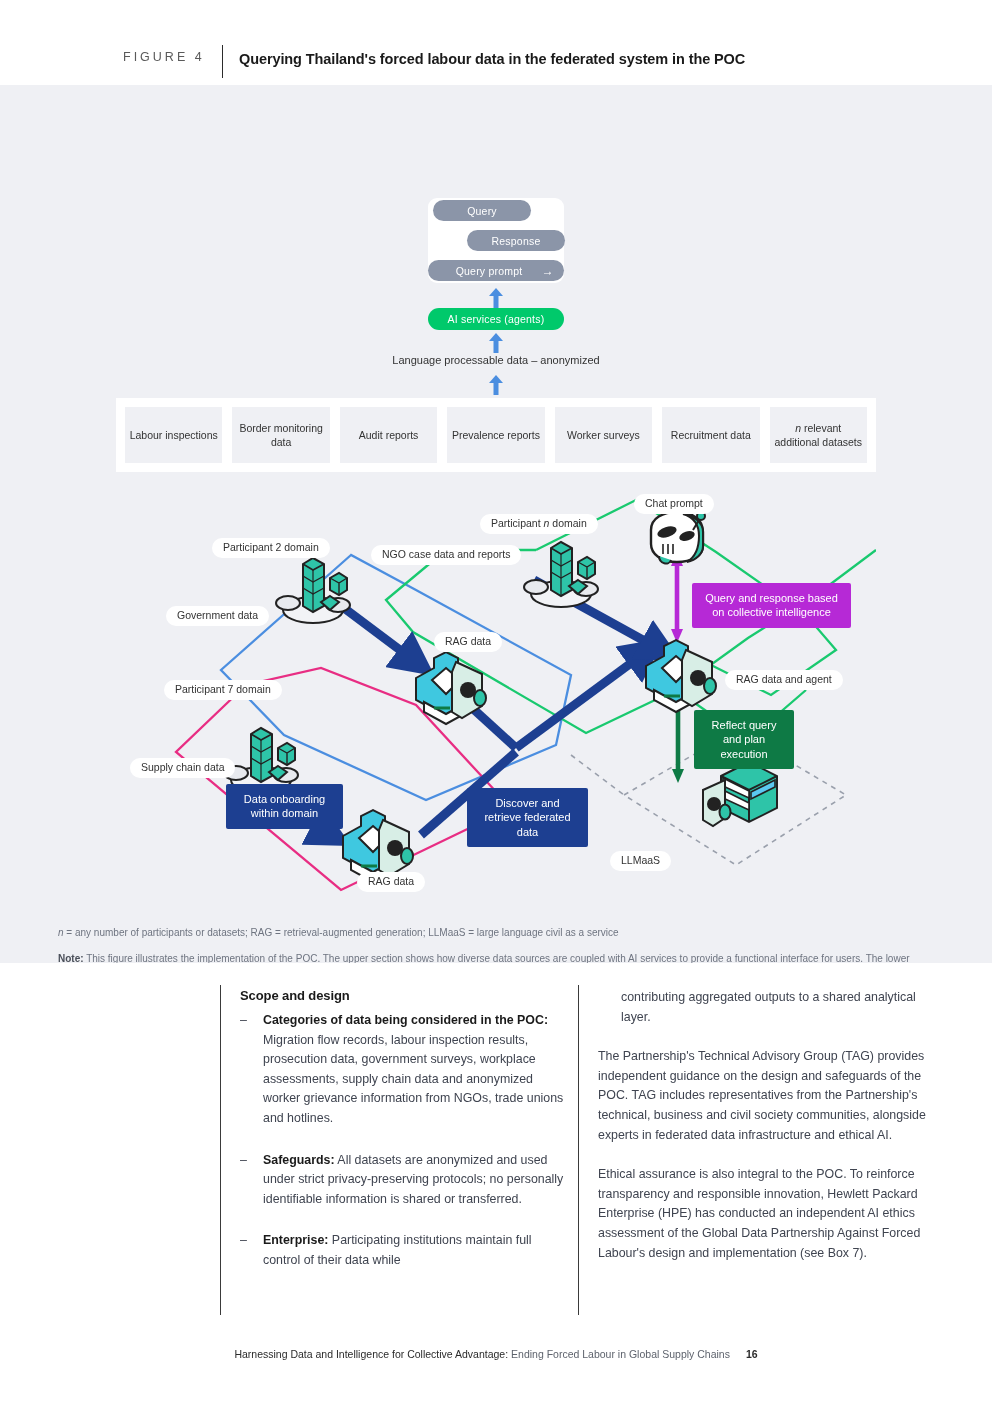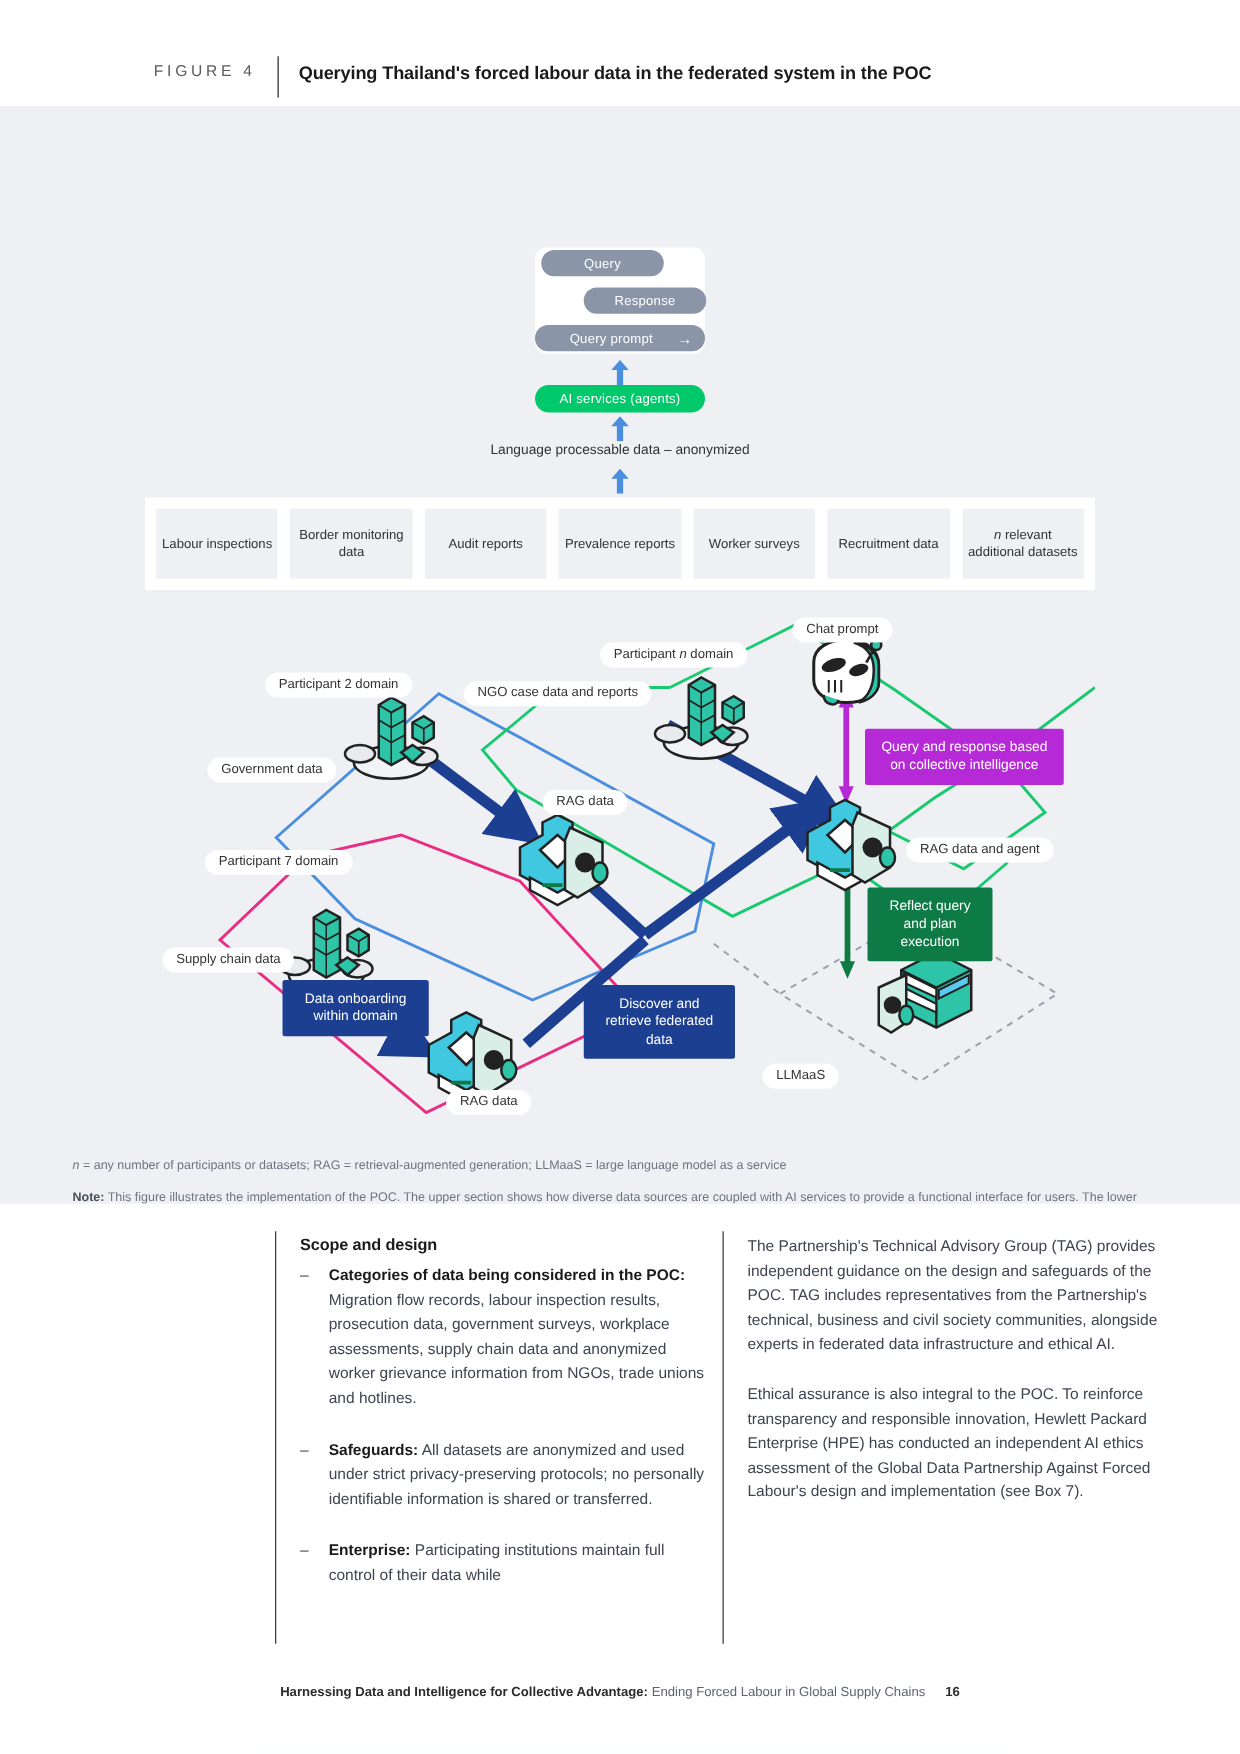--- a/index.html
+++ b/index.html
@@ -108,21 +108,21 @@
   #col-left{position:absolute;left:240px;top:25px;width:325px;}
   #col-right{position:absolute;left:598px;top:25px;width:330px;}
   #scope-heading{font-size:13px;font-weight:bold;color:#1a1a1a;margin-bottom:8px;letter-spacing:-0.1px;}
   .bullet{display:flex;margin-bottom:22px;font-size:12.4px;line-height:1.58;color:#3f4450;}
   .bullet .dash{width:23px;flex:0 0 23px;color:#3f4450;}
   .bullet .btext b{color:#1a1a1a;font-weight:bold;}
   .para{font-size:12.4px;line-height:1.58;color:#3f4450;margin:0 0 20px 0;}
   .para.indent{margin-left:23px;}
   
   #footer{position:absolute;left:0;top:1348px;width:992px;font-size:10.5px;color:#5e636d;text-align:center;}
-  #footer b{color:#2b2b2b;font-weight:bold;}
+  #footer b{color:#2b2b2b;font-weight:normal;}
   #footer .pg{color:#2b2b2b;font-weight:bold;margin-left:16px;}
 </style>
 </head>
 <body>
 
 <div id="header">
   <div id="fig-label">FIGURE 4</div>
   <div id="fig-divider"></div>
   <div id="fig-title">Querying Thailand's forced labour data in the federated system in the POC</div>
 </div>
@@ -340,21 +340,21 @@
     <div class="node-label" style="left:494px;top:361px;">LLMaaS</div>
 
 
     <div class="step-box" id="step-onboard">Data onboarding within domain</div>
     <div class="step-box" id="step-discover">Discover and retrieve federated data</div>
     <div class="step-box" id="step-query">Query and response based on collective intelligence</div>
     <div class="step-box" id="step-reflect">Reflect query and plan execution</div>
   </div>
 
   <div id="notes">
-    <div id="note-key"><i>n</i><span> = any number of participants or datasets; RAG = retrieval-augmented generation; LLMaaS = large language model as a service</span></div>
+    <div id="note-key"><i>n</i><span> = any number of participants or datasets; RAG = retrieval-augmented generation; LLMaaS = large language civil as a service</span></div>
     <div id="note-main"><b>Note:</b><span> This figure illustrates the implementation of the POC. The upper section shows how diverse data sources are coupled with AI services to provide a functional interface for users. The lower section depicts the underlying federated architecture and execution steps that enable that workflow so that the system can generate a collective response without centralizing data and while preserving data sovereignty.</span></div>
     <div id="note-source"><b>Source:</b><span> World Economic Forum and Hewlett Packard Enterprise</span></div>
   </div>
 </div>
 
 <div id="body-area">
   <div id="rule-left"></div>
   <div id="rule-mid"></div>
 
   <div id="col-left">
@@ -370,20 +370,21 @@
       <span class="btext"><b>Safeguards:</b><span> All datasets are anonymized and used under strict privacy-preserving protocols; no personally identifiable information is shared or transferred.</span></span>
     </div>
 
     <div class="bullet">
       <span class="dash">–</span>
       <span class="btext"><b>Enterprise:</b><span> Participating institutions maintain full control of their data while</span></span>
     </div>
   </div>
 
   <div id="col-right">
+    <p class="para indent">contributing aggregated outputs to a shared analytical layer.</p>
     <p class="para">The Partnership's Technical Advisory Group (TAG) provides independent guidance on the design and safeguards of the POC. TAG includes representatives from the Partnership's technical, business and civil society communities, alongside experts in federated data infrastructure and ethical AI.</p>
     <p class="para">Ethical assurance is also integral to the POC. To reinforce transparency and responsible innovation, Hewlett Packard Enterprise (HPE) has conducted an independent AI ethics assessment of the Global Data Partnership Against Forced Labour's design and implementation (see Box 7).</p>
   </div>
 </div>
 
 <div id="footer">
   <b>Harnessing Data and Intelligence for Collective Advantage:</b><span> Ending Forced Labour in Global Supply Chains</span><span class="pg">16</span>
 </div>
 
 </body></html>

